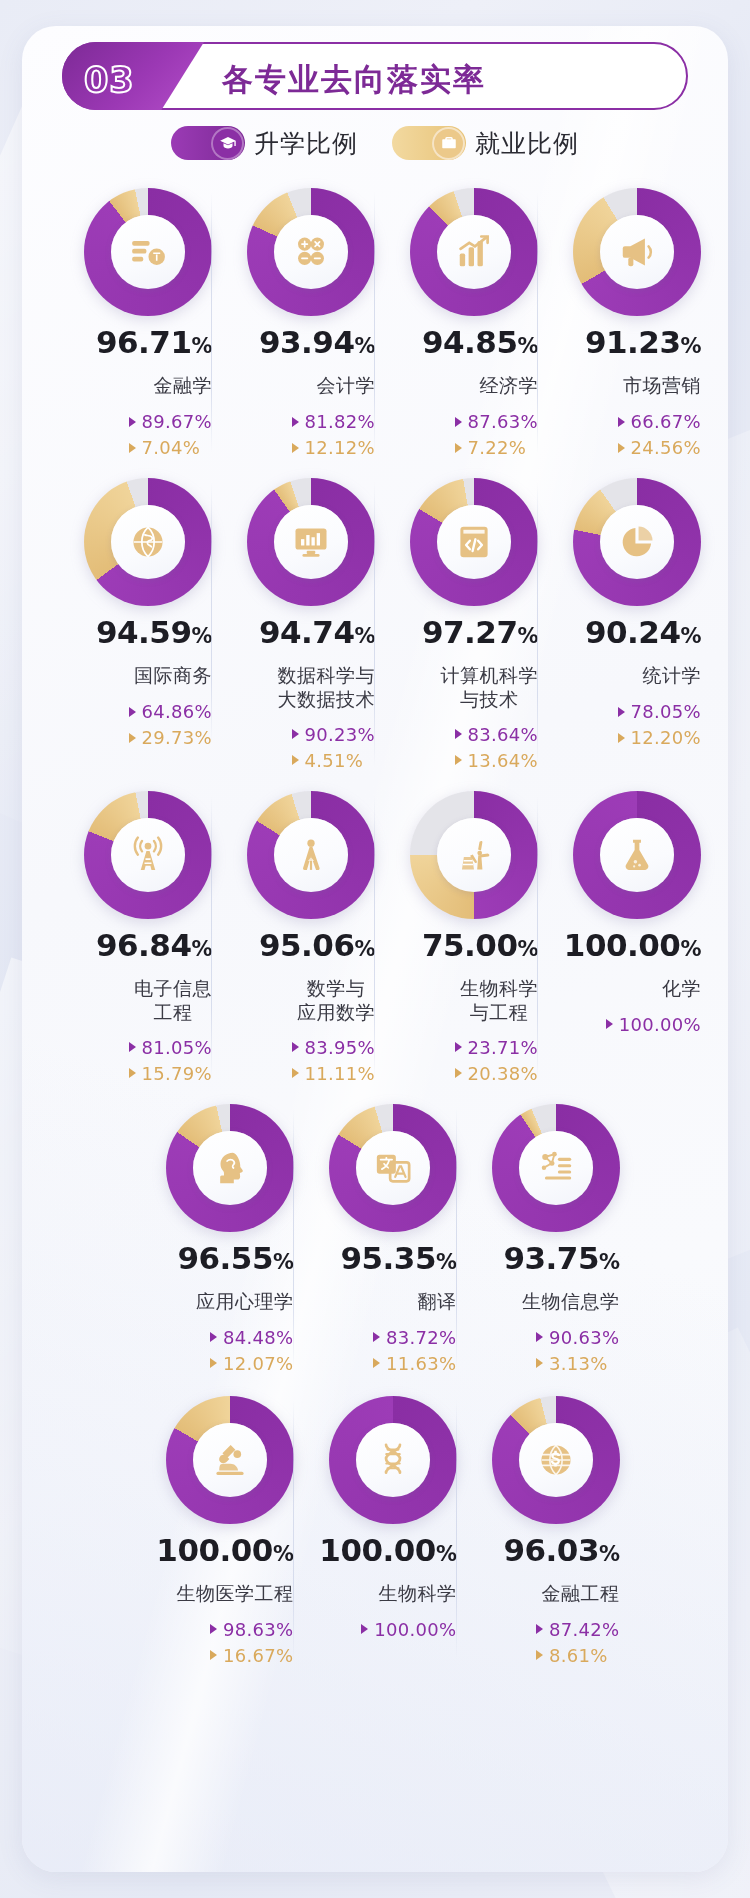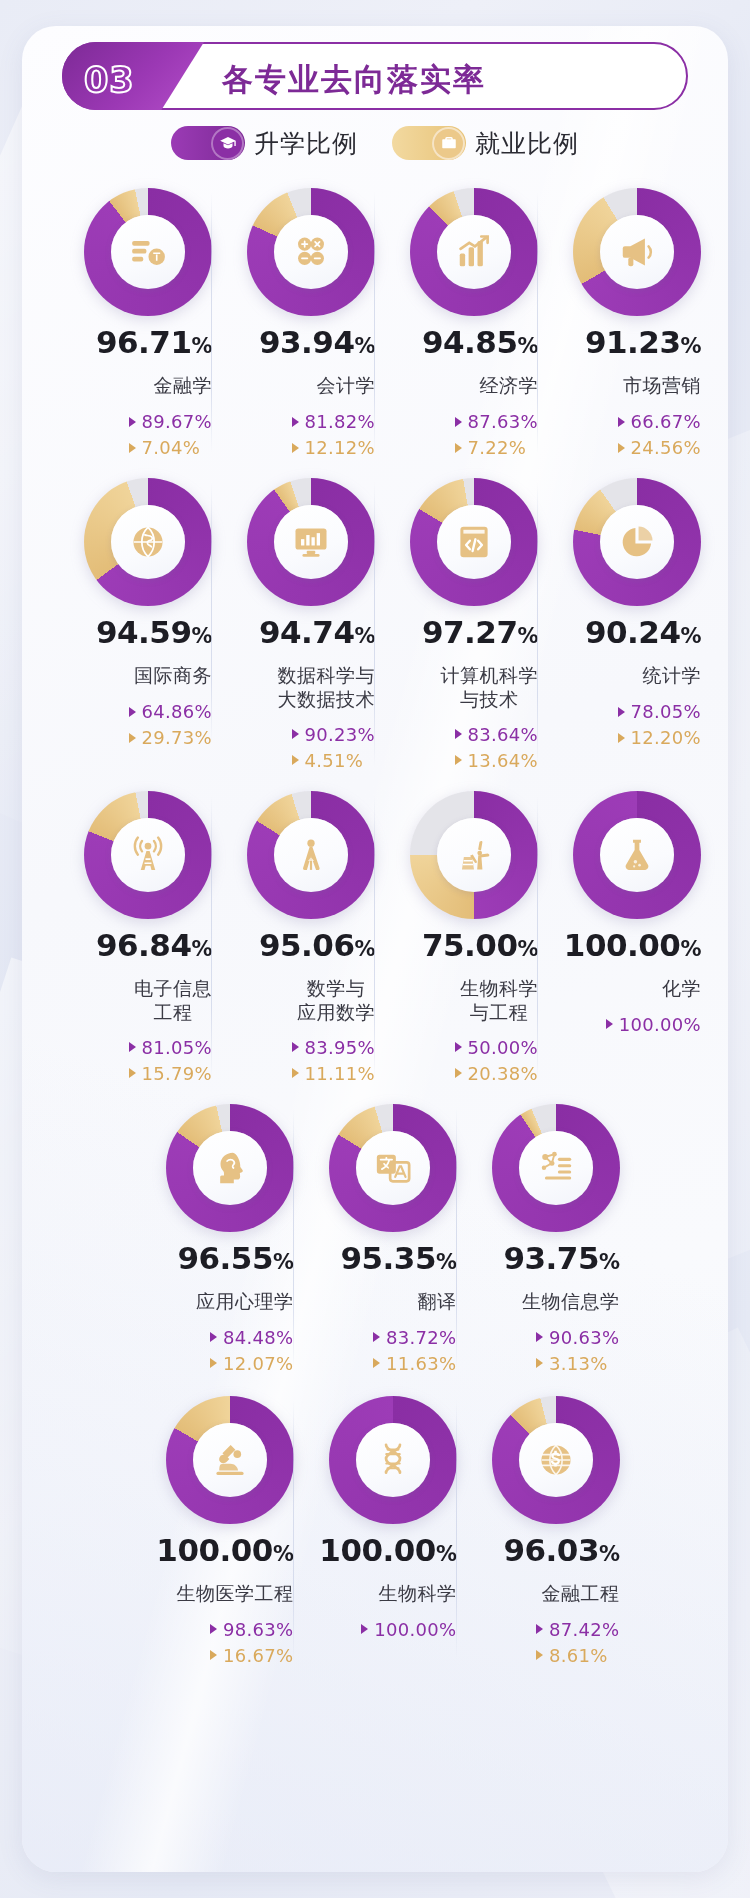--- a/index.html
+++ b/index.html
@@ -578,21 +578,21 @@
                 </svg>
               </div>
             </div>
           </div>
           <div class="big-pct"><span>75.00</span><span class="unit">%</span></div>
           <div class="major-name">生物科学
 与工程</div>
           <div class="sub-list">
             <div class="sub-row study">
               <span class="tri"></span>
-              <span>50.00%</span>
+              <span>23.71%</span>
             </div>
             <div class="sub-row work">
               <span class="tri"></span>
               <span>20.38%</span>
             </div>
           </div>
         </div>
         <div class="cell">
           <div class="donut-wrap">
             <div class="donut" style="background: conic-gradient(rgb(138, 46, 164) 0deg, rgb(157, 60, 183) 360deg, rgb(228, 228, 233) 360deg, rgb(228, 228, 233) 360deg);">

